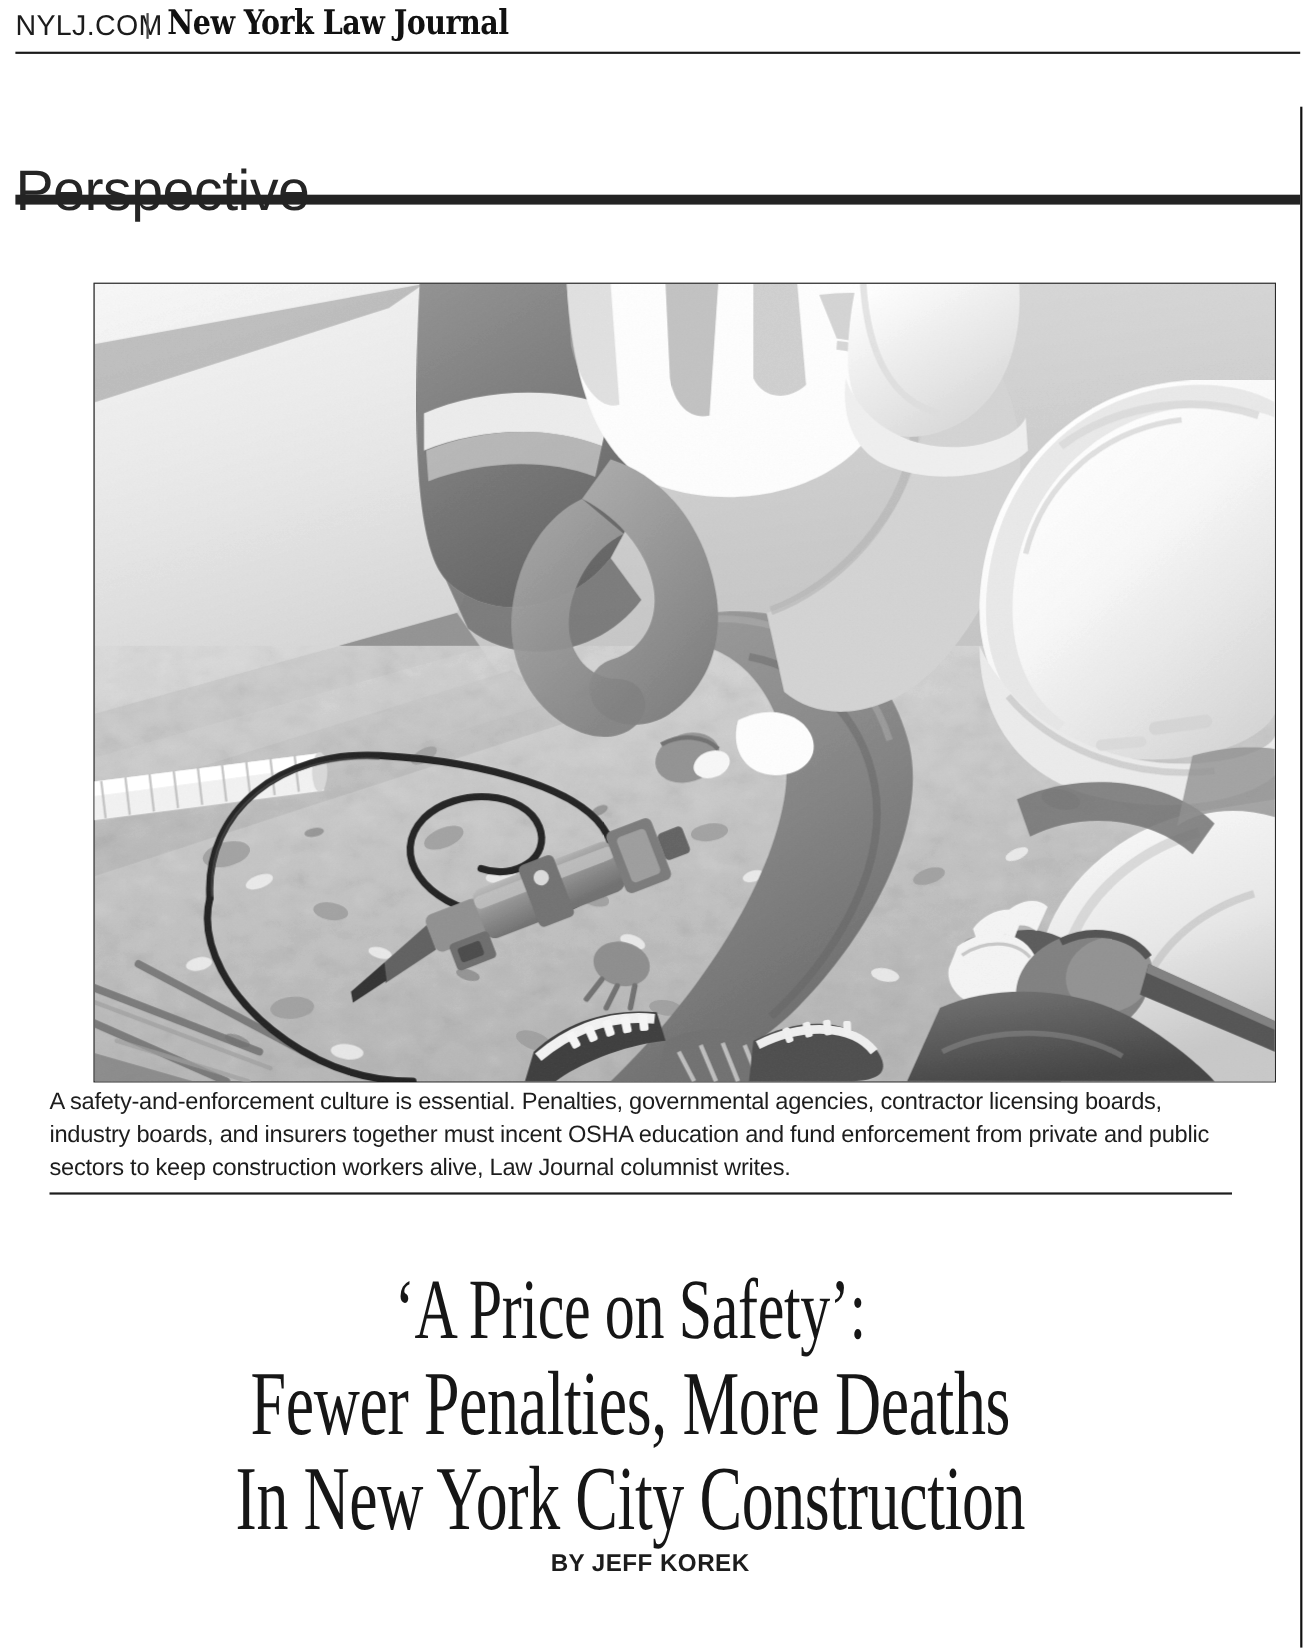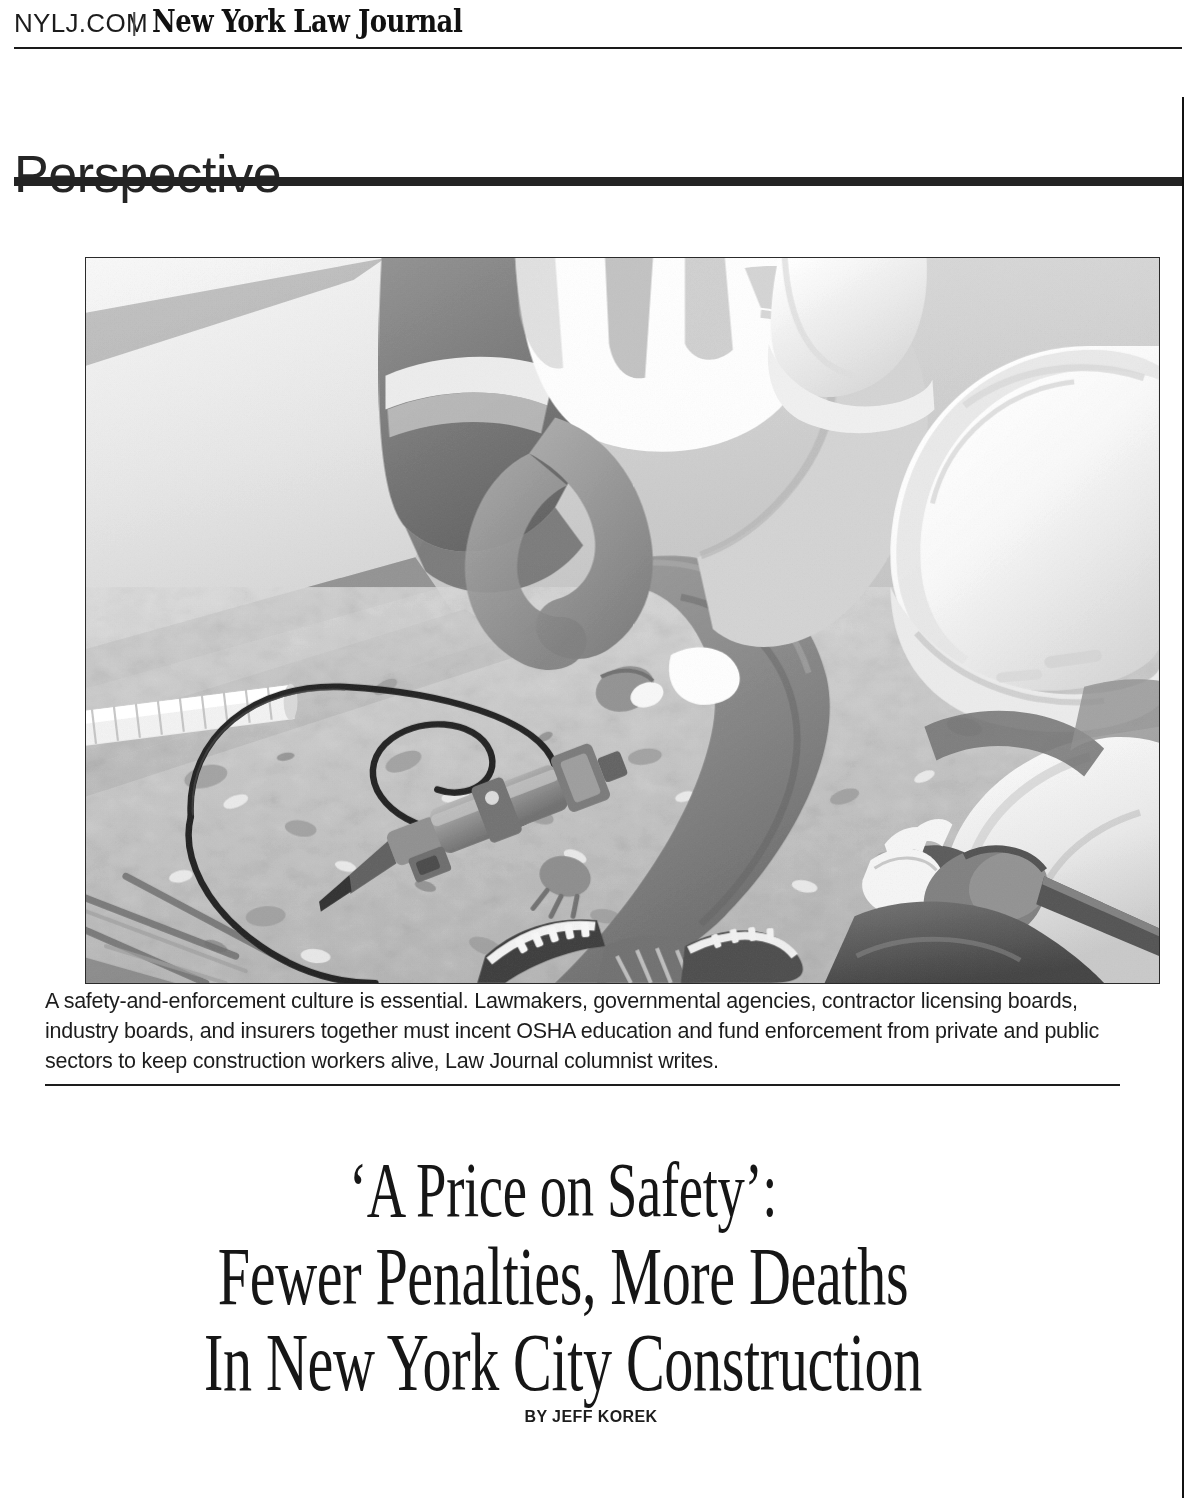--- a/index.html
+++ b/index.html
@@ -140,21 +140,21 @@
     left: 45px;
     top: 1084px;
     width: 1075px;
     height: 2px;
     background: #1d1d1d;
   }
 
   
   #headline {
     position: absolute;
-    left: 0;
+    left: 10px;
     top: 1126px;
     width: 1126px;
     text-align: center;
     font-family: "Liberation Serif", serif;
     color: #161616;
   }
   #headline .hl-line {
     display: block;
     font-size: 83px;
     line-height: 86px;
@@ -168,21 +168,21 @@
 
   
   #byline {
     position: absolute;
     left: 0;
     top: 1408px;
     width: 1182px;
     text-align: center;
     font-family: "Liberation Sans", sans-serif;
     font-weight: 700;
-    font-size: 16px;
+    font-size: 22px;
     letter-spacing: 0.4px;
     color: #1d1d1d;
   }
 </style>
 </head>
 <body>
 
 <div id="masthead">
   <div id="masthead-nylj">NYLJ.COM</div>
   <div id="masthead-sep">|</div>
@@ -509,21 +509,21 @@
         <path d="M1000,430 C1042,418 1075,424 1075,424 L1075,486 C1040,476 1006,480 986,494 Z" fill="#8c8c8c" opacity="0.8"></path>
 
         <rect x="0" y="0" width="1075" height="727" fill="url(#gGround)" opacity="0.06"></rect>
         <rect x="0" y="0" width="1075" height="727" filter="url(#grain)" opacity="0.22" fill="none"></rect>
       </g>
     </svg>
   </div>
 
 </figure>
 
-<div id="caption">A safety-and-enforcement culture is essential. Lawmakers, governmental agencies, contractor licensing boards, industry boards, and insurers together must incent OSHA education and fund enforcement from private and public sectors to keep construction workers alive, Law Journal columnist writes.</div>
+<div id="caption">A safety-and-enforcement culture is essential. Penalties, governmental agencies, contractor licensing boards, industry boards, and insurers together must incent OSHA education and fund enforcement from private and public sectors to keep construction workers alive, Law Journal columnist writes.</div>
 <div id="caption-rule"></div>
 
 <h1 id="headline">
   <span class="hl-line hl-1">‘A Price on Safety’:</span>
   <span class="hl-line hl-2">Fewer Penalties, More Deaths</span>
   <span class="hl-line hl-3">In New York City Construction</span>
 </h1>
 
 <div id="byline">BY JEFF KOREK</div>
 

